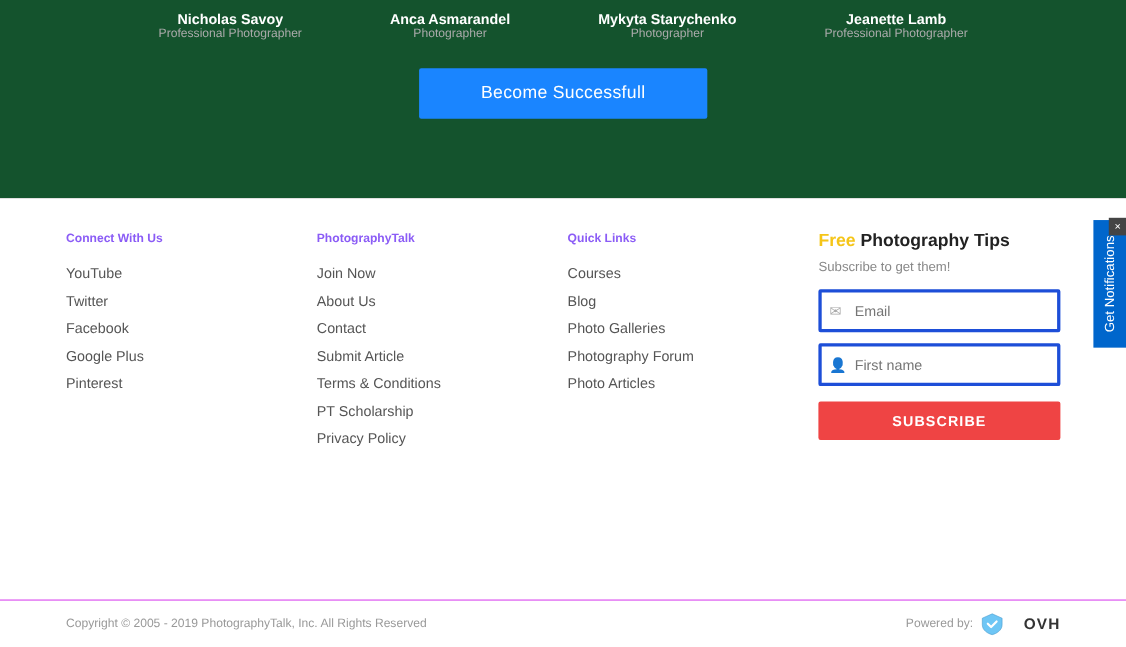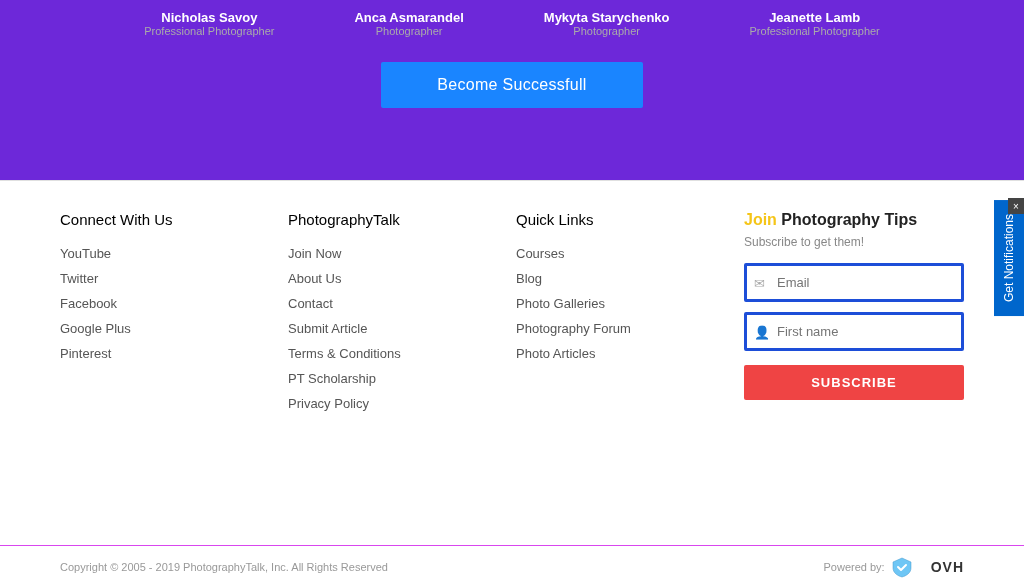--- a/index.html
+++ b/index.html
@@ -1,20 +1,20 @@
 <!DOCTYPE html>
 <html><head>
   <meta charset="utf-8">
   <style>
     * { margin: 0; padding: 0; box-sizing: border-box; }
     body { font-family: Arial, sans-serif; background: #fff; width: 1024px; height: 588px; overflow: hidden; position: relative; }
 
     
     .top-section {
-      background: #6d28d9;
+      background: #14532d;
       width: 100%;
       height: 180px;
       display: flex;
       flex-direction: column;
       align-items: center;
       justify-content: flex-start;
       padding-top: 0;
       position: relative;
     }
 
@@ -74,23 +74,23 @@
       padding: 30px 60px 20px 60px;
       display: flex;
       gap: 0;
     }
 
     .footer-col {
       flex: 1;
     }
 
     .footer-col-title {
-      font-size: 15px;
-      font-weight: normal;
-      color: #000000;
+      font-size: 11px;
+      font-weight: bold;
+      color: #8b5cf6;
       margin-bottom: 18px;
     }
 
     .footer-link {
       display: block;
       font-size: 13px;
       color: #555;
       text-decoration: none;
       margin-bottom: 10px;
       cursor: pointer;
@@ -291,21 +291,21 @@
     <div class="footer-col-title">Quick Links</div>
     <a class="footer-link">Courses</a>
     <a class="footer-link">Blog</a>
     <a class="footer-link">Photo Galleries</a>
     <a class="footer-link">Photography Forum</a>
     <a class="footer-link">Photo Articles</a>
   </div>
 
   <div class="newsletter-col footer-col">
     <div class="newsletter-title">
-      <span class="free-text">Join</span><span> Photography Tips</span>
+      <span class="free-text">Free</span><span> Photography Tips</span>
     </div>
     <div class="newsletter-subtitle">Subscribe to get them!</div>
     <div class="newsletter-input-wrapper">
       <span class="input-icon">✉</span>
       <input class="newsletter-input" type="email" placeholder="Email" style="">
     </div>
     <div class="newsletter-input-wrapper">
       <span class="input-icon">👤</span>
       <input class="newsletter-input" type="text" placeholder="First name" style="">
     </div>

